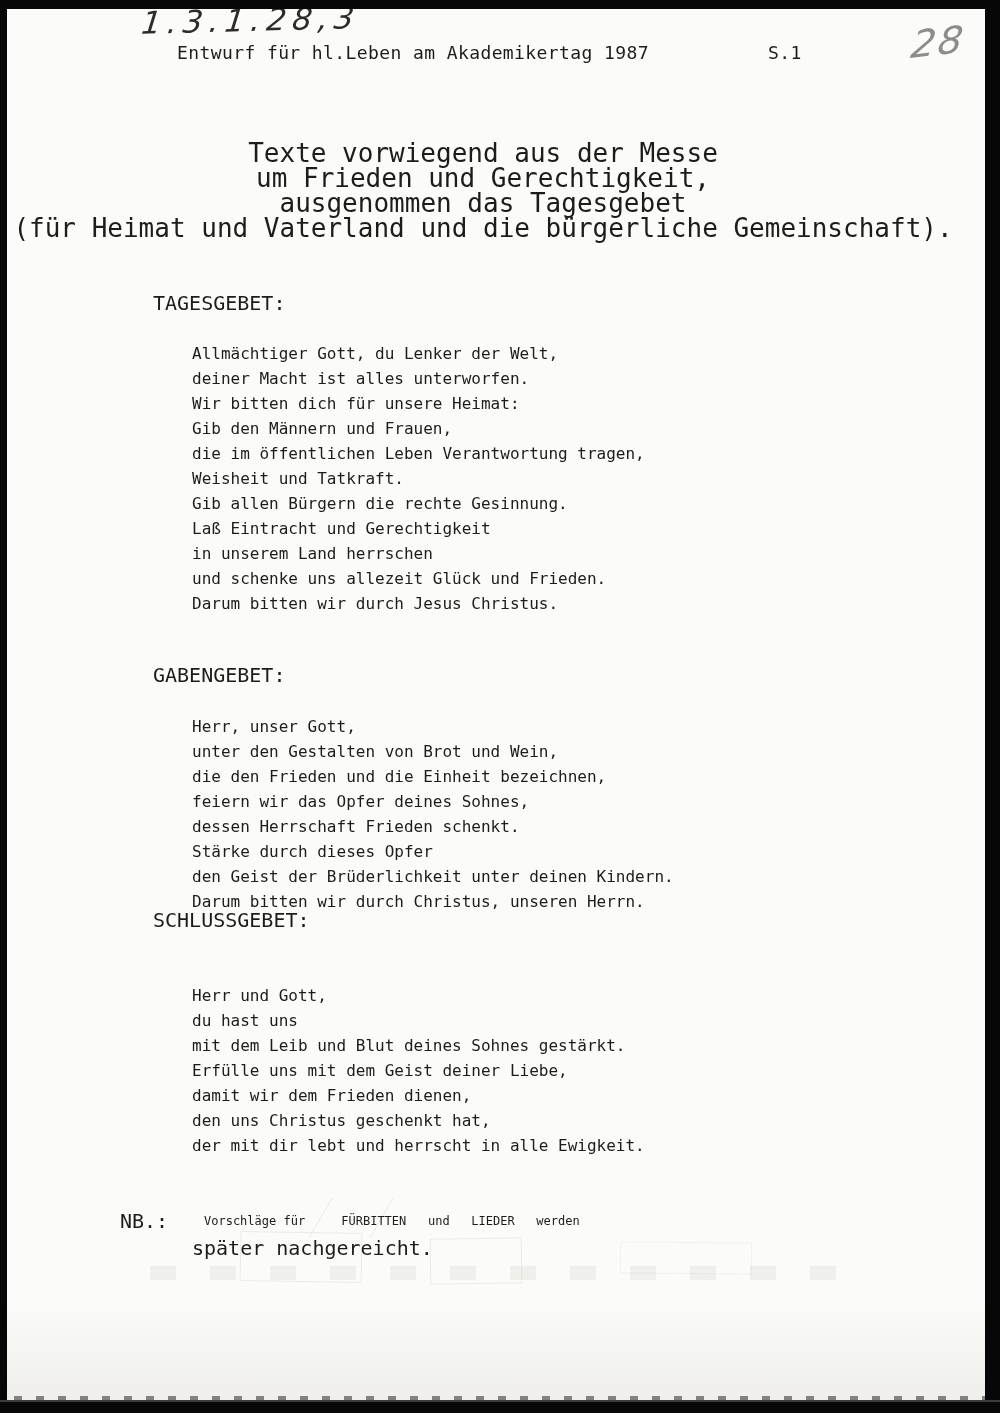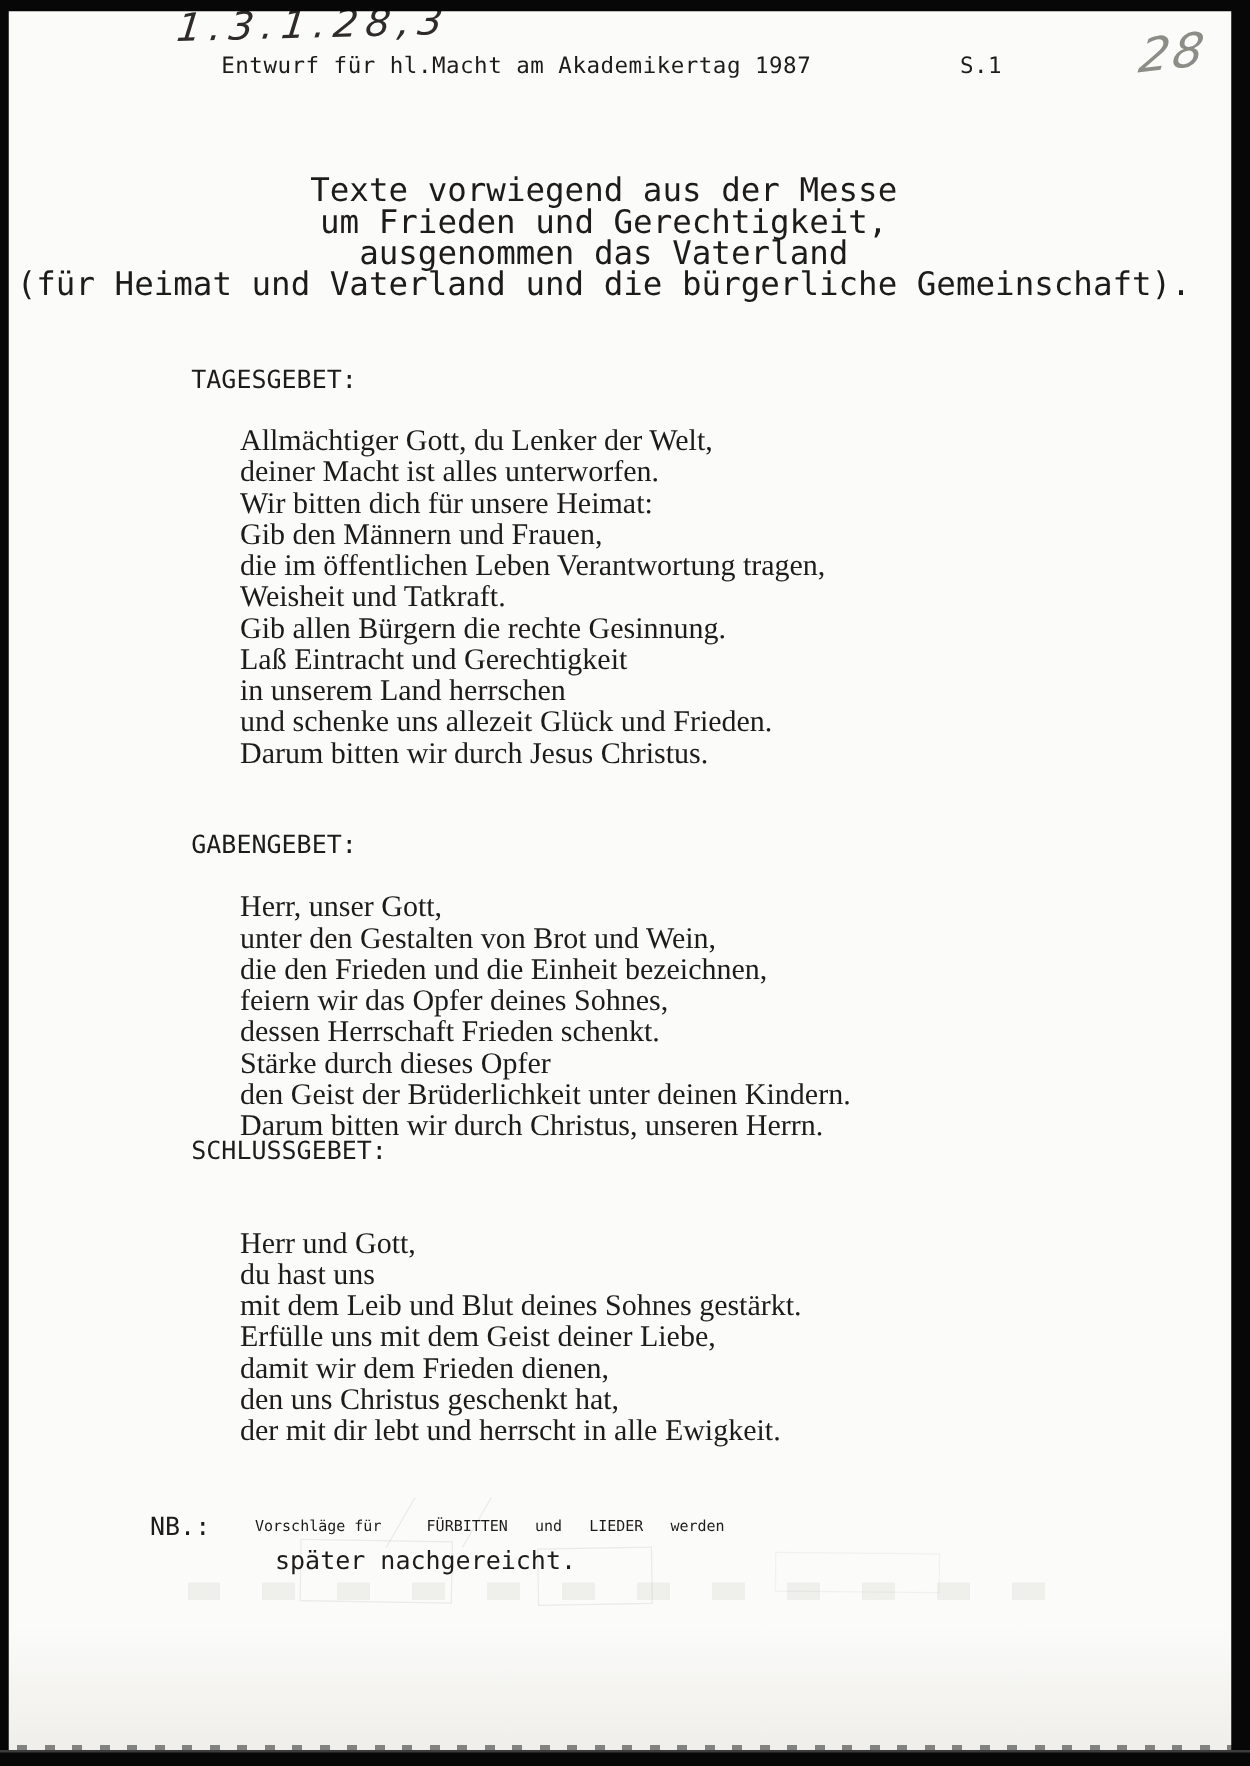--- a/index.html
+++ b/index.html
@@ -30,24 +30,24 @@
     font-size:38px;letter-spacing:2px;color:#8d8d88;
     transform:skewX(-14deg) rotate(-7deg);
   }
   
   .header{position:absolute;left:177px;top:42px;font-size:18px;letter-spacing:.4px;white-space:pre;}
   .pagelabel{position:absolute;left:768px;top:42px;font-size:18px;letter-spacing:.4px;}
   .b{font-weight:normal;}
   
   .intro{position:absolute;left:0;top:141px;width:966px;text-align:center;font-size:26px;line-height:25px;}
   .section-heading{position:absolute;left:120px;font-size:20px;line-height:25px;white-space:pre;margin-left:33px;}
-  .stanza{position:absolute;left:192px;font-size:24px;line-height:25px;white-space:pre;font-family:Liberation Serif, serif;}
+  .stanza{position:absolute;left:192px;font-size:16px;line-height:25px;white-space:pre;}
   .nb-label{position:absolute;left:120px;top:1209px;font-size:20px;line-height:25px;}
   .nb-line1{position:absolute;left:204px;top:1209px;font-size:12px;line-height:25px;white-space:pre;}
-  .nb-line2{position:absolute;left:192px;top:1236px;font-size:20px;line-height:25px;margin-left:28px;}
+  .nb-line2{position:absolute;left:192px;top:1236px;font-size:20px;line-height:25px;}
   
   .wash{position:absolute;left:7px;top:1300px;width:978px;height:100px;
     background:linear-gradient(0deg,rgba(208,205,196,.28),rgba(208,205,196,0));}
   .ghost{position:absolute;border:1px solid rgba(160,158,148,.35);opacity:.5;}
   .g1{left:240px;top:1232px;width:120px;height:48px;transform:rotate(1deg);}
   .g2{left:430px;top:1238px;width:90px;height:44px;transform:rotate(-1deg);}
   .g3{left:150px;top:1266px;width:700px;height:14px;border:none;
     background:repeating-linear-gradient(90deg,rgba(165,162,152,.30) 0 26px,transparent 26px 60px);
     opacity:.45;}
   .g4{left:320px;top:1198px;width:60px;height:40px;border:none;
@@ -69,27 +69,27 @@
   <div class="wash"></div>
   <div class="ghost g1"></div>
   <div class="ghost g2"></div>
   <div class="ghost g3"></div>
   <div class="ghost g4"></div>
   <div class="ghost g5"></div>
 
   <div class="handnum">1.3.1.28,3</div>
   <div class="pencil">28</div>
 
-  <div class="header"><span>Entwurf für hl.Macht am </span><span class="b">Akademikertag 1987</span></div>
+  <div class="header"><span>Entwurf für hl.Leben am </span><span class="b">Akademikertag 1987</span></div>
   <div class="pagelabel">S.1</div>
 
   <div class="intro" id="intro">
       <div class="intro-line">Texte vorwiegend aus der Messe</div>
       <div class="intro-line b">um Frieden und Gerechtigkeit,</div>
-      <div class="intro-line">ausgenommen das Vaterland</div>
+      <div class="intro-line">ausgenommen das Tagesgebet</div>
       <div class="intro-line">(für Heimat und Vaterland und die bürgerliche Gemeinschaft).</div>
     </div>
 
   <div id="sections">
       <div class="section-heading" style="top: 291px;">TAGESGEBET:</div>
       <div class="stanza" style="top: 341px;"><div>Allmächtiger Gott, du Lenker der Welt,</div><div>deiner Macht ist alles unterworfen.</div><div>Wir bitten dich für unsere Heimat:</div><div>Gib den Männern und Frauen,</div><div>die im öffentlichen Leben Verantwortung tragen,</div><div>Weisheit und Tatkraft.</div><div>Gib allen Bürgern die rechte Gesinnung.</div><div>Laß Eintracht und Gerechtigkeit</div><div>in unserem Land herrschen</div><div>und schenke uns allezeit Glück und Frieden.</div><div>Darum bitten wir durch Jesus Christus.</div></div>
       <div class="section-heading" style="top: 663px;">GABENGEBET:</div>
       <div class="stanza" style="top: 714px;"><div>Herr, unser Gott,</div><div>unter den Gestalten von Brot und Wein,</div><div>die den Frieden und die Einheit bezeichnen,</div><div>feiern wir das Opfer deines Sohnes,</div><div>dessen Herrschaft Frieden schenkt.</div><div>Stärke durch dieses Opfer</div><div>den Geist der Brüderlichkeit unter deinen Kindern.</div><div>Darum bitten wir durch Christus, unseren Herrn.</div></div>
       <div class="section-heading" style="top: 908px;">SCHLUSSGEBET:</div>
       <div class="stanza" style="top: 969px; margin-top: 14px;"><div>Herr und Gott,</div><div>du hast uns</div><div>mit dem Leib und Blut deines Sohnes gestärkt.</div><div>Erfülle uns mit dem Geist deiner Liebe,</div><div>damit wir dem Frieden dienen,</div><div>den uns Christus geschenkt hat,</div><div>der mit dir lebt und herrscht in alle Ewigkeit.</div></div>

